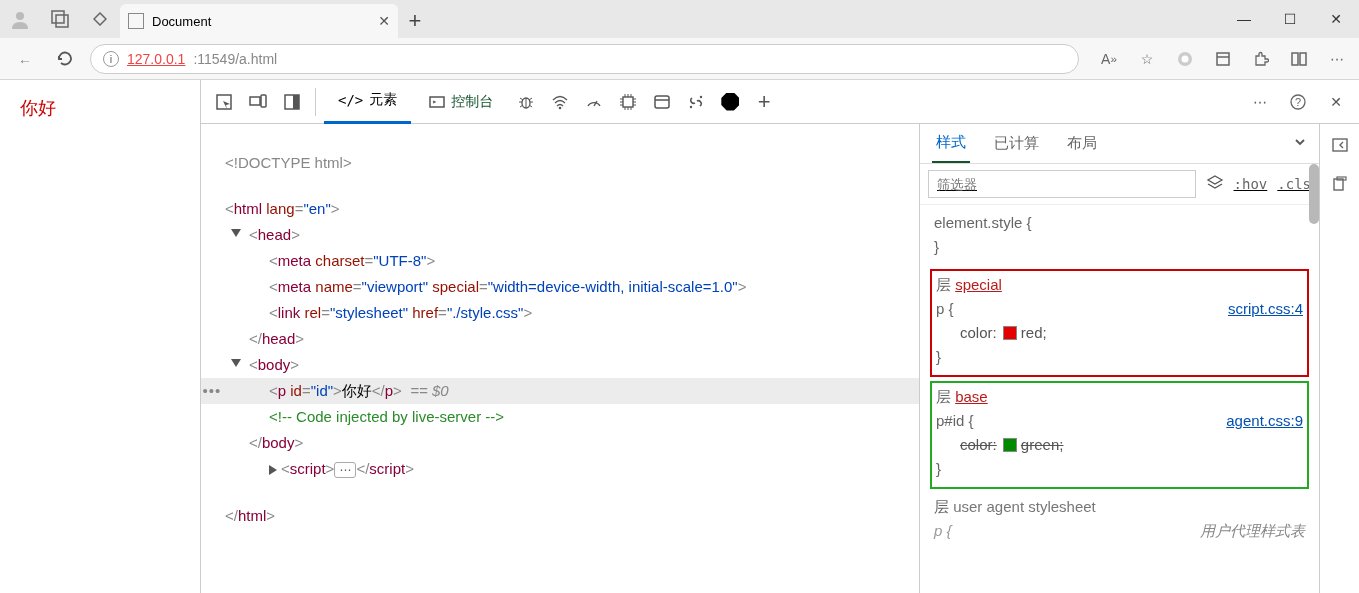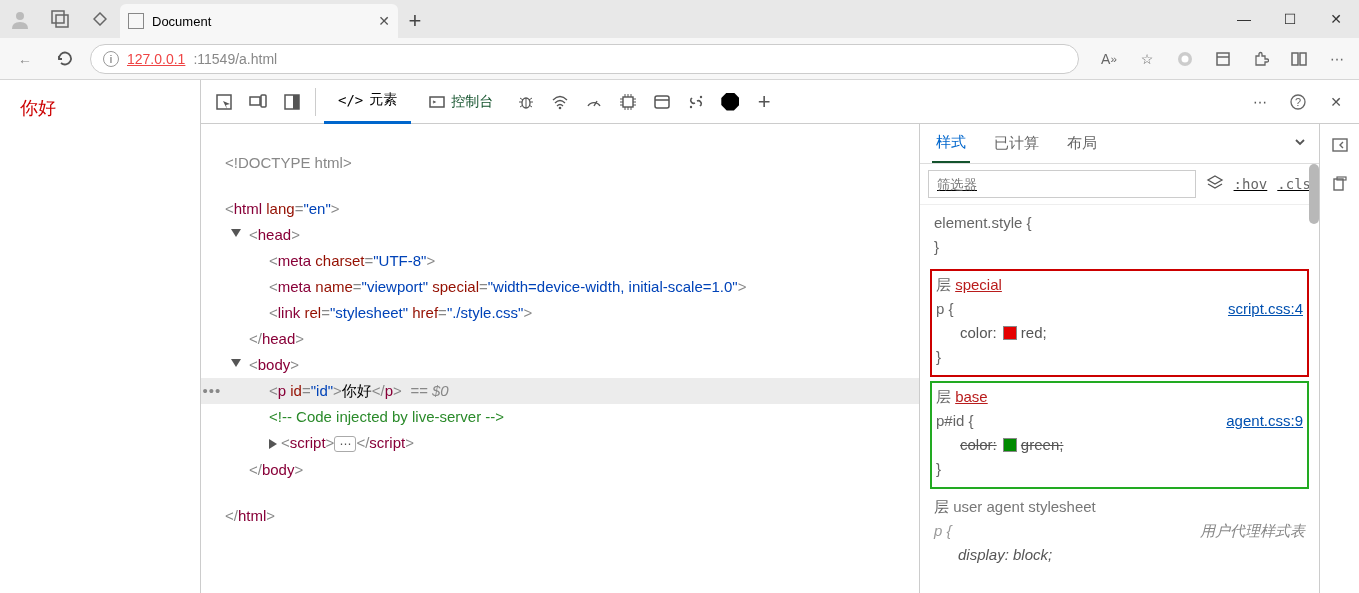--- a/index.html
+++ b/index.html
@@ -287,22 +287,22 @@
         <div class="dom-line l1"><span class="doctype">&lt;!DOCTYPE html&gt;</span></div>
         <div class="dom-line l1"><span class="tag-bracket">&lt;</span><span class="tag-name">html</span> <span class="attr-name">lang</span><span class="tag-bracket">=</span><span class="attr-val">"en"</span><span class="tag-bracket">&gt;</span></div>
         <div class="dom-line l2"><span class="tri down"></span><span class="tag-bracket">&lt;</span><span class="tag-name">head</span><span class="tag-bracket">&gt;</span></div>
         <div class="dom-line l3"><span class="tag-bracket">&lt;</span><span class="tag-name">meta</span> <span class="attr-name">charset</span><span class="tag-bracket">=</span><span class="attr-val">"UTF-8"</span><span class="tag-bracket">&gt;</span></div>
         <div class="dom-line l3"><span class="tag-bracket">&lt;</span><span class="tag-name">meta</span> <span class="attr-name">name</span><span class="tag-bracket">=</span><span class="attr-val">"viewport"</span> <span class="attr-name">special</span><span class="tag-bracket">=</span><span class="attr-val">"width=device-width, initial-scale=1.0"</span><span class="tag-bracket">&gt;</span></div>
         <div class="dom-line l3"><span class="tag-bracket">&lt;</span><span class="tag-name">link</span> <span class="attr-name">rel</span><span class="tag-bracket">=</span><span class="attr-val">"stylesheet"</span> <span class="attr-name">href</span><span class="tag-bracket">=</span><span class="attr-val">"./style.css"</span><span class="tag-bracket">&gt;</span></div>
         <div class="dom-line l2"><span class="tag-bracket">&lt;/</span><span class="tag-name">head</span><span class="tag-bracket">&gt;</span></div>
         <div class="dom-line l2"><span class="tri down"></span><span class="tag-bracket">&lt;</span><span class="tag-name">body</span><span class="tag-bracket">&gt;</span></div>
         <div class="dom-line l3 sel"><span class="dom-gutter">•••</span><span class="tag-bracket">&lt;</span><span class="tag-name">p</span> <span class="attr-name">id</span><span class="tag-bracket">=</span><span class="attr-val">"id"</span><span class="tag-bracket">&gt;</span><span class="txt">你好</span><span class="tag-bracket">&lt;/</span><span class="tag-name">p</span><span class="tag-bracket">&gt;</span>&nbsp;&nbsp;<span class="eq">== $0</span></div>
         <div class="dom-line l3"><span class="cmt">&lt;!-- Code injected by live-server --&gt;</span></div>
+        <div class="dom-line l2"><span class="tag-bracket">&lt;/</span><span class="tag-name">body</span><span class="tag-bracket">&gt;</span></div>
         <div class="dom-line l3"><span class="tri right" style="margin-right:4px;vertical-align:middle;"></span><span class="tag-bracket">&lt;</span><span class="tag-name">script</span><span class="tag-bracket">&gt;</span><span class="ellipsis-btn">⋯</span><span class="tag-bracket">&lt;/</span><span class="tag-name">script</span><span class="tag-bracket">&gt;</span></div>
-        <div class="dom-line l2"><span class="tag-bracket">&lt;/</span><span class="tag-name">body</span><span class="tag-bracket">&gt;</span></div>
         <div class="dom-line l1"><span class="tag-bracket">&lt;/</span><span class="tag-name">html</span><span class="tag-bracket">&gt;</span></div>
       </div>
 
       <div class="styles-panel">
         <div class="sp-tabs">
           <span class="sp-tab active">样式</span>
           <span class="sp-tab">已计算</span>
           <span class="sp-tab">布局</span>
           <span class="sp-chev"><svg width="14" height="14">
                 <path d="M3 5 L7 9 L11 5" fill="none" stroke="#555" stroke-width="1.8"></path>
@@ -330,21 +330,20 @@
           </div>
           <div class="rule-block green">
             <span class="layer-label">层</span> <span class="layer-link">base</span><br>
             <span class="sel">p#id</span> <span class="sel">{</span><span class="src-link">agent.css:9</span><br>
             <div class="prop strike"><span class="pname">color:</span> <span class="swatch" style="background:#008a00;"></span><span class="pval">green;</span></div>
             <span class="sel">}</span>
           </div>
           <div class="rule-block">
             <span class="layer-label">层</span> <span style="color:#777;">user agent stylesheet</span><br>
             <span class="sel faded">p</span> <span class="sel faded">{</span><span class="ua-src">用户代理样式表</span><br>
-            <div class="prop" style="font-style:italic;color:#999;"><span class="pname">display:</span> <span class="pval">block;</span></div>
           </div>
         </div>
         <div class="scrollbar-v"></div>
       </div>
 
       <div class="right-rail">
         <div class="dt-ico">
             <svg width="18" height="18">
               <rect x="2" y="3" width="14" height="12" fill="none" stroke="#666" stroke-width="1.4"></rect>
               <path d="M12 6 L9 9 L12 12" fill="none" stroke="#666" stroke-width="1.4"></path>

